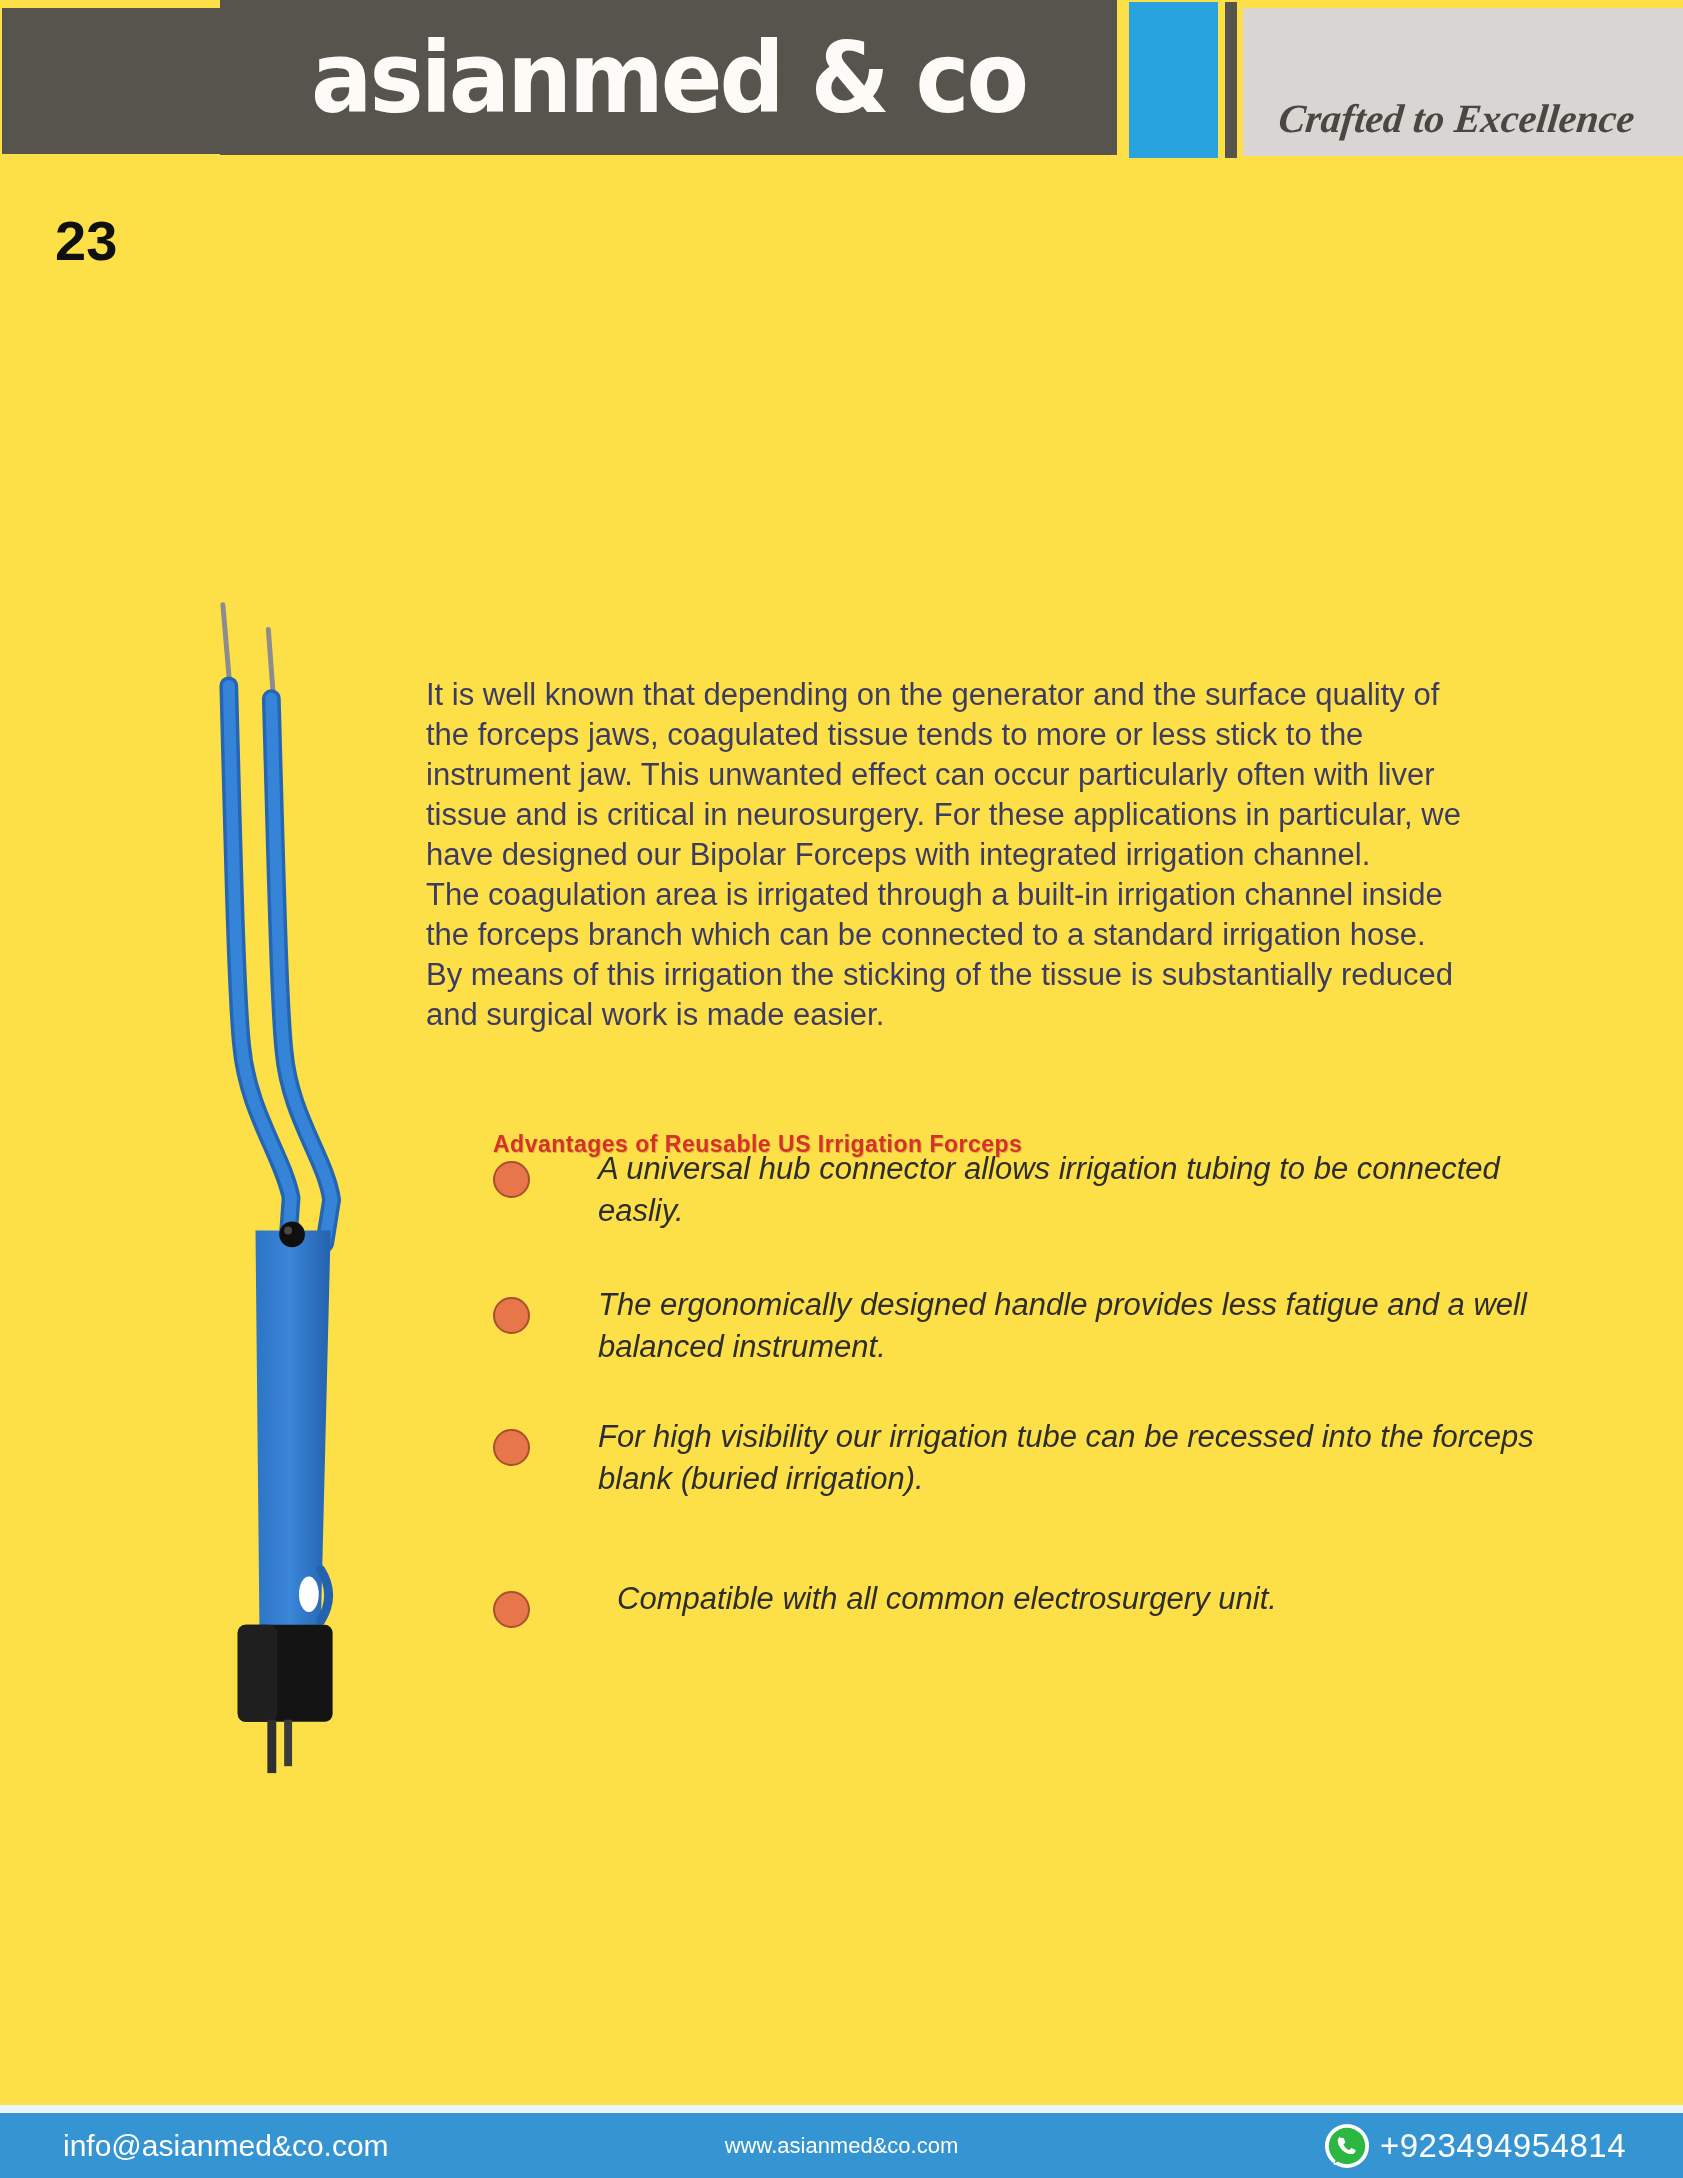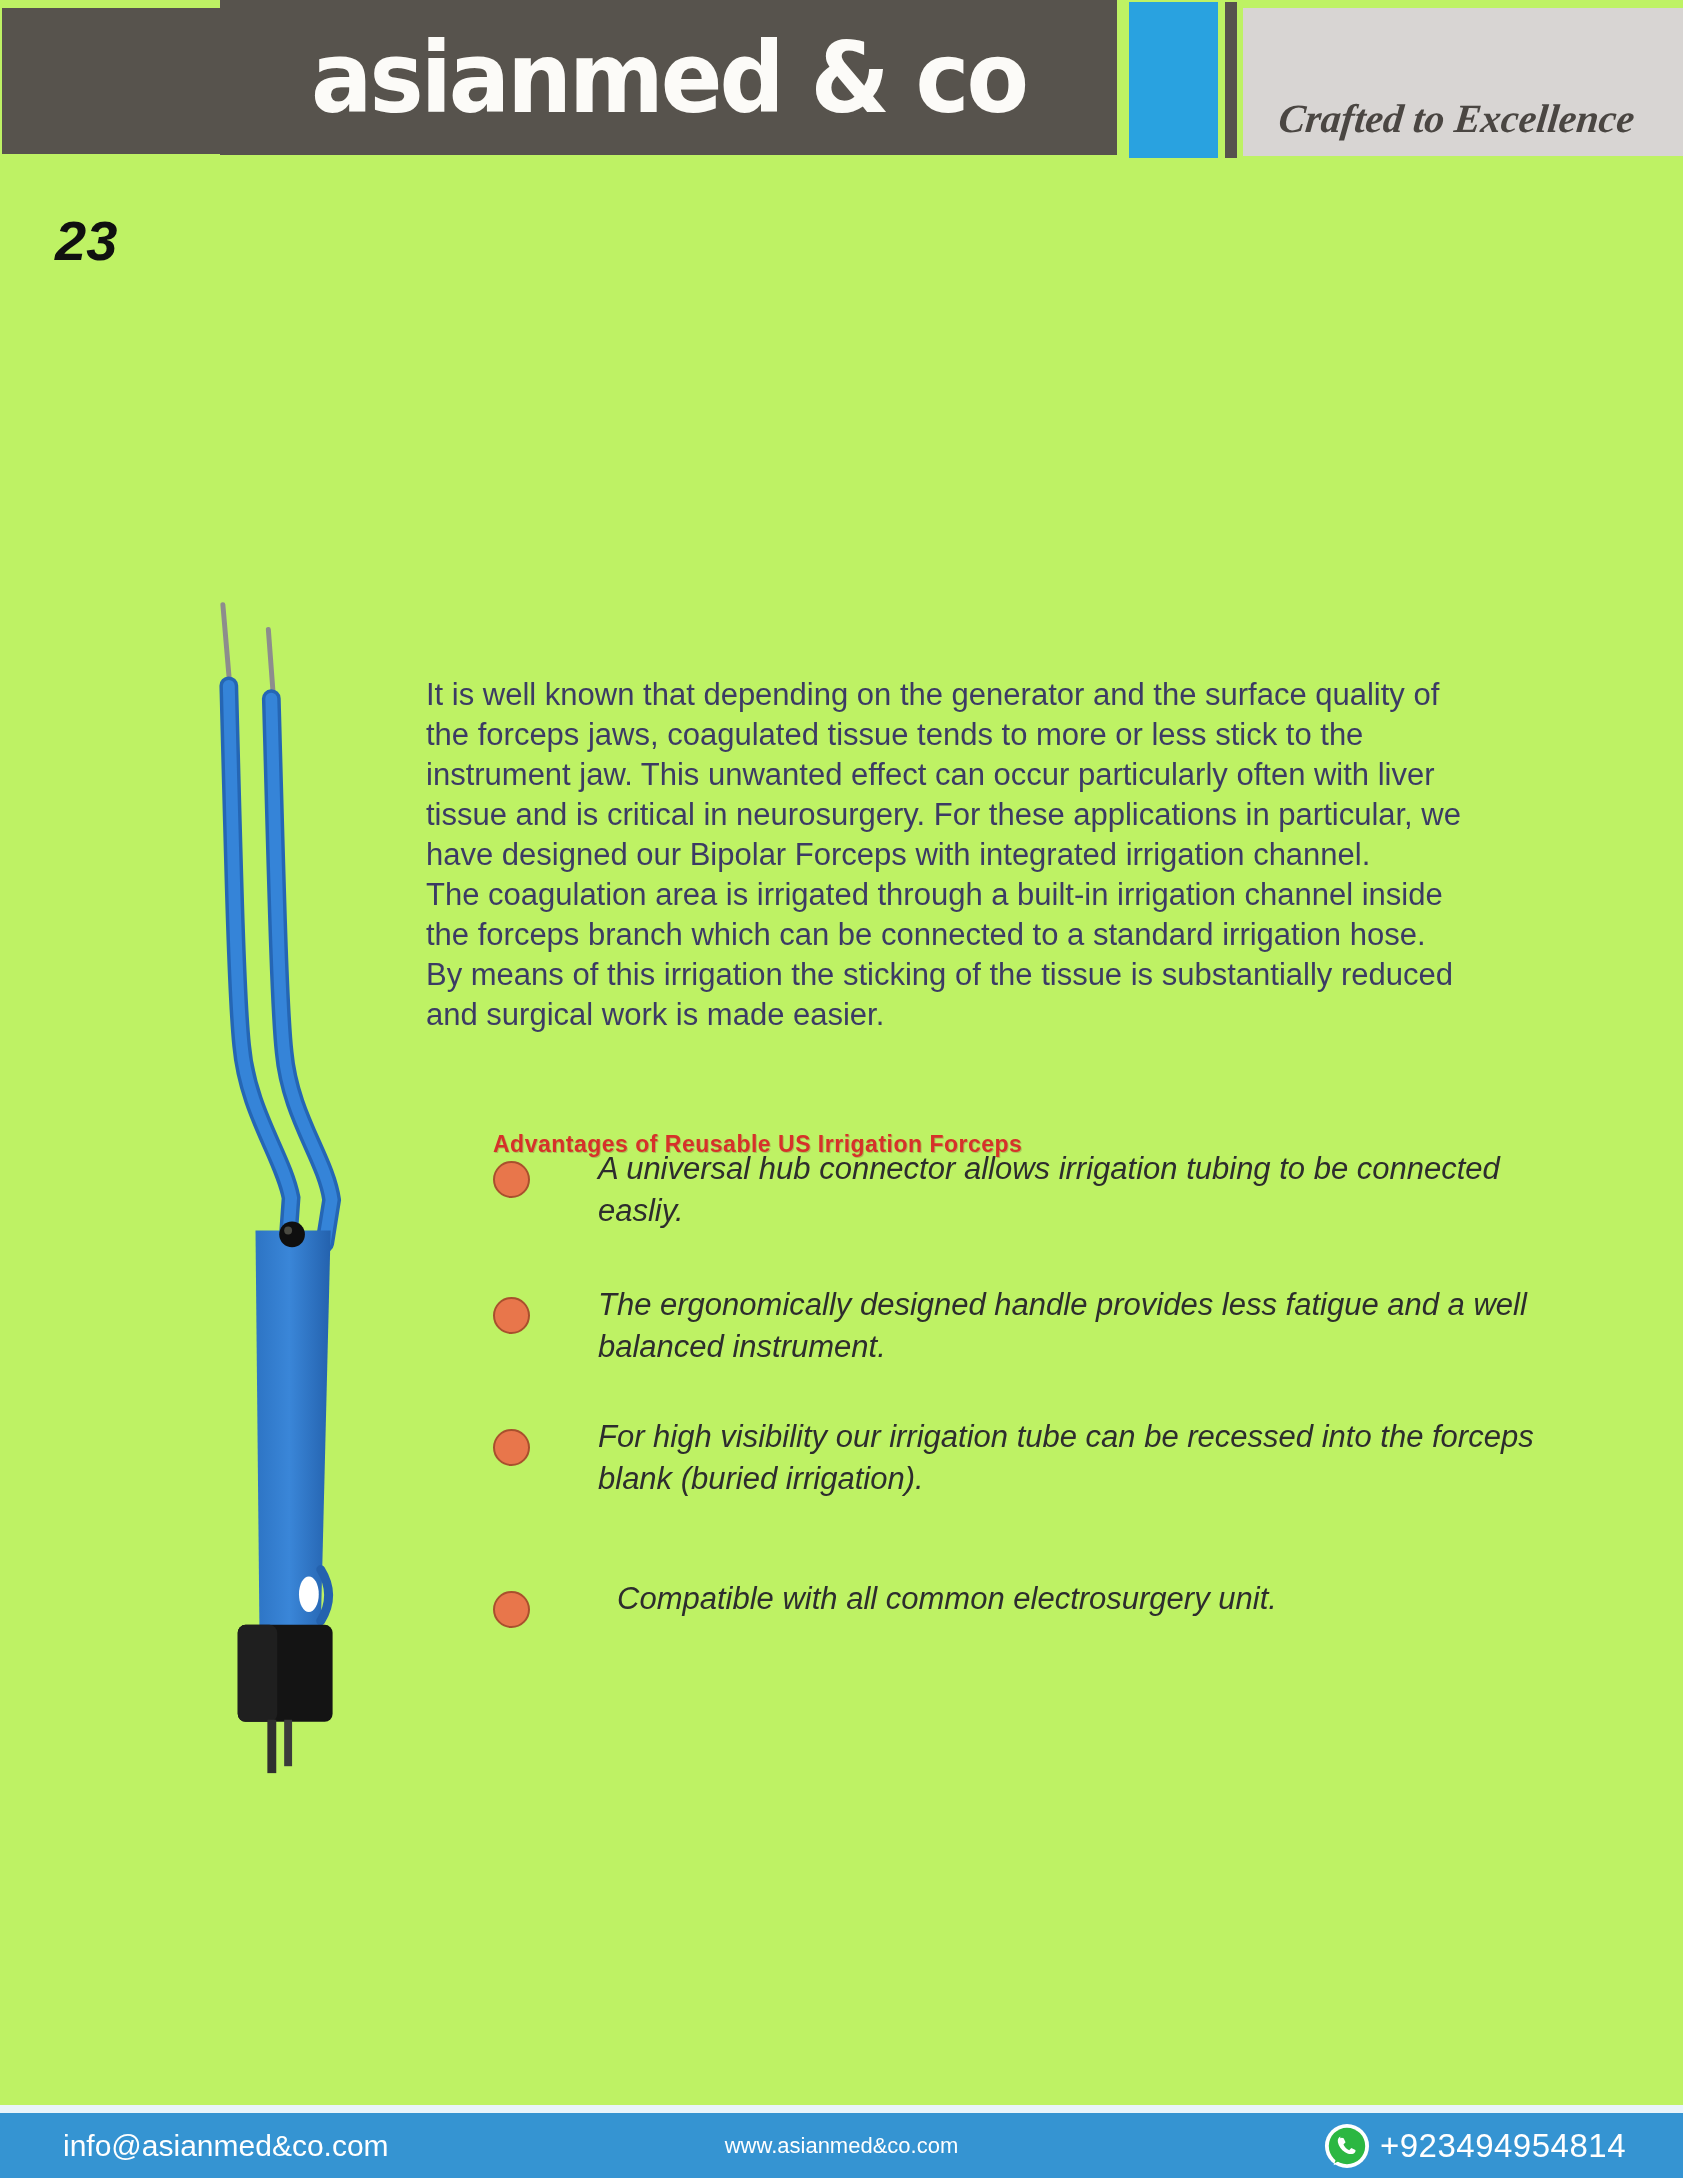--- a/index.html
+++ b/index.html
@@ -1,17 +1,17 @@
 <!DOCTYPE html>
 <html><head>
 <meta charset="utf-8">
 <style>
   html,body{margin:0;padding:0;background:#ffffff;}
   .page{
-    position:relative;width:1683px;height:2178px;background:#bef264;
+    position:relative;width:1683px;height:2178px;background:#fde047;
     font-family:"Liberation Sans",sans-serif;overflow:hidden;
   }
   
   .hdr-left{position:absolute;left:2px;top:8px;width:218px;height:146px;background:#57534d;}
   .hdr-main{
     position:absolute;left:220px;top:0;width:897px;height:155px;background:#57534d;
     display:flex;align-items:center;justify-content:center;
   }
   .logo-text{
     font-family:"DejaVu Sans","Liberation Sans",sans-serif;
@@ -23,21 +23,21 @@
   .hdr-gray{
     position:absolute;left:1243px;top:8px;width:440px;height:148px;background:#d8d5d3;
     display:flex;align-items:flex-end;justify-content:flex-start;
     padding:0 12px 14px 36px;box-sizing:border-box;
   }
   .tagline-script{
     font-family:"Liberation Serif",serif;font-style:italic;font-weight:bold;
     font-size:40px;color:#4a4642;white-space:nowrap;transform:skewX(-6deg);
   }
   
-  .page-number{position:absolute;left:55px;top:208px;font-size:56px;font-weight:bold;color:#101010;font-style:italic;}
+  .page-number{position:absolute;left:55px;top:208px;font-size:56px;font-weight:bold;color:#101010;}
   
   .intro{
     position:absolute;left:426px;top:675px;width:1233px;
     font-size:31px;line-height:40px;color:#3c3b64;white-space:pre-line;
   }
   .adv-heading{
     position:absolute;left:493px;top:1131px;
     font-size:23px;font-weight:bold;color:#d6312a;letter-spacing:0.5px;
     text-shadow:1px 1px 0 rgba(120,40,40,.25);
   }

